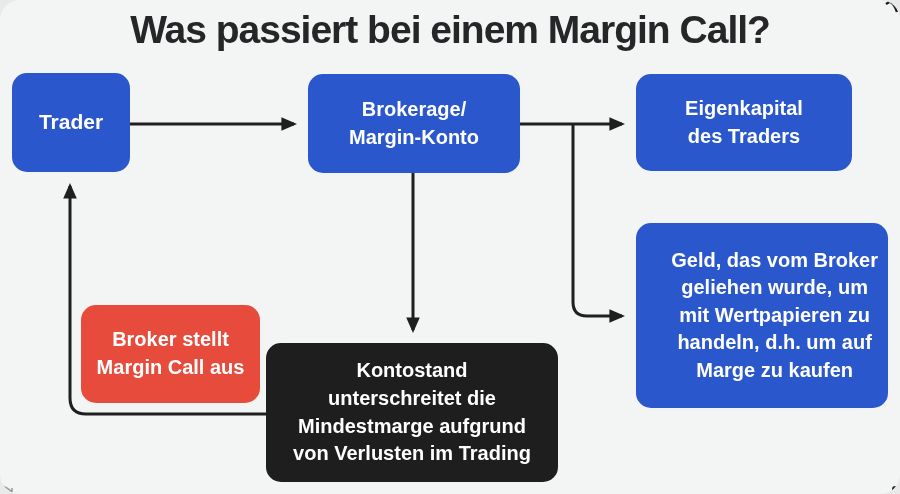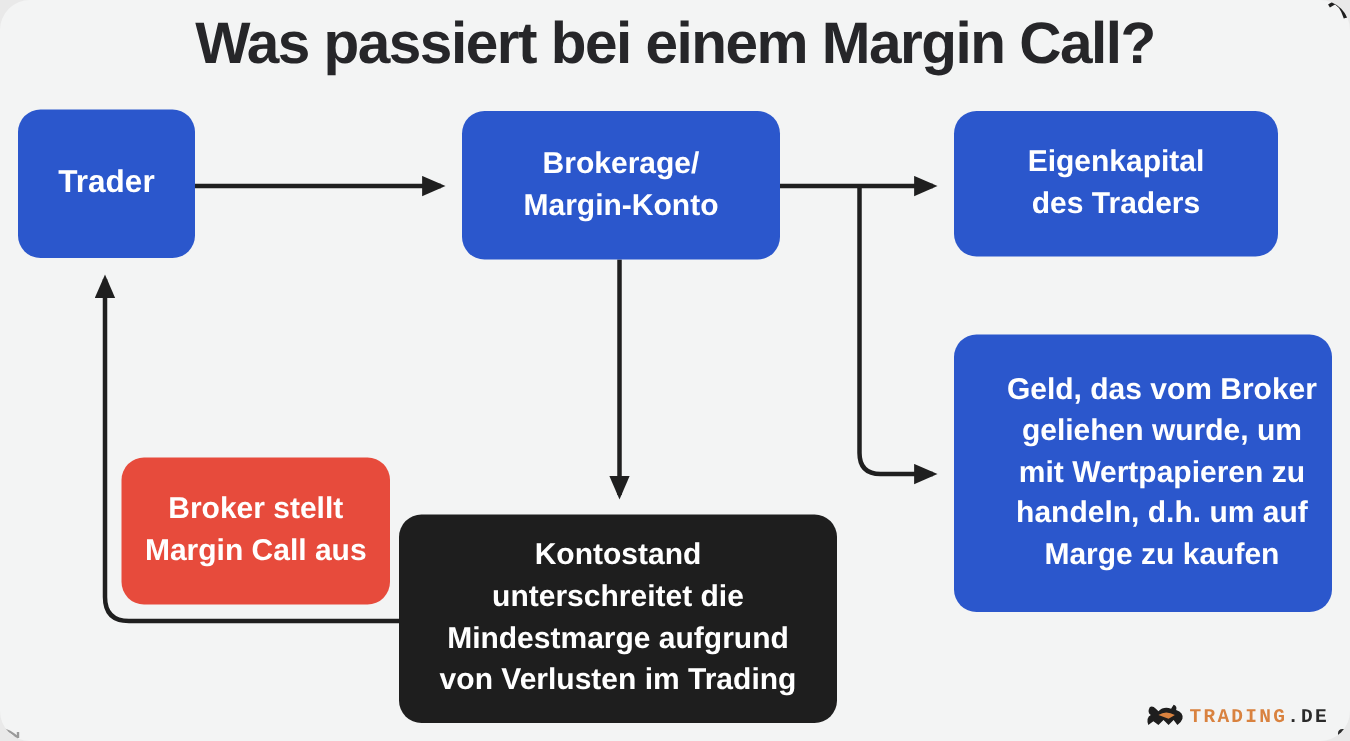--- a/index.html
+++ b/index.html
@@ -129,27 +129,20 @@
 Margin Call aus</span>
   </div>
 
   <div class="node node-black node-account">
     <span class="label">Kontostand
 unterschreitet die
 Mindestmarge aufgrund
 von Verlusten im Trading</span>
   </div>
 
-  <div class="logo">
-    <svg width="27" height="17" viewBox="0 0 32 20">
-      <path d="M3,17 Q1,11 5,9 Q2,7 4,3 Q6,1 9,4 L11,6 Q15,2 21,4 L23,1 Q26,2 25,5 Q31,7 30,12 Q29,15 26,17 L23,13 L19,17 L15,13 L11,17 L7,14 Z" fill="#1e1e1e"></path>
-      <path d="M11,9 Q17,5 24,9 L19,12 Z" fill="#d9823f"></path>
-    </svg>
-    <span class="logo-text"><span class="logo-brand">TRADING</span><span class="logo-tld">.DE</span></span>
-  </div>
 
   <svg class="corner-mark top-right" width="18" height="14" viewBox="0 0 18 14">
     <path d="M6,1 Q12,2 15,12 M4,4 L9,1" fill="none" stroke="#1e1e1e" stroke-width="2.4"></path>
   </svg>
 
   <svg class="corner-mark bottom-right" width="12" height="11" viewBox="0 0 12 11">
     <path d="M4,11 L4,6 Q4,3 7,3 L12,3 L12,11 Z" fill="#2a2a2a"></path>
   </svg>
 
   <svg class="corner-mark bottom-left" width="16" height="12" viewBox="0 0 16 12">

